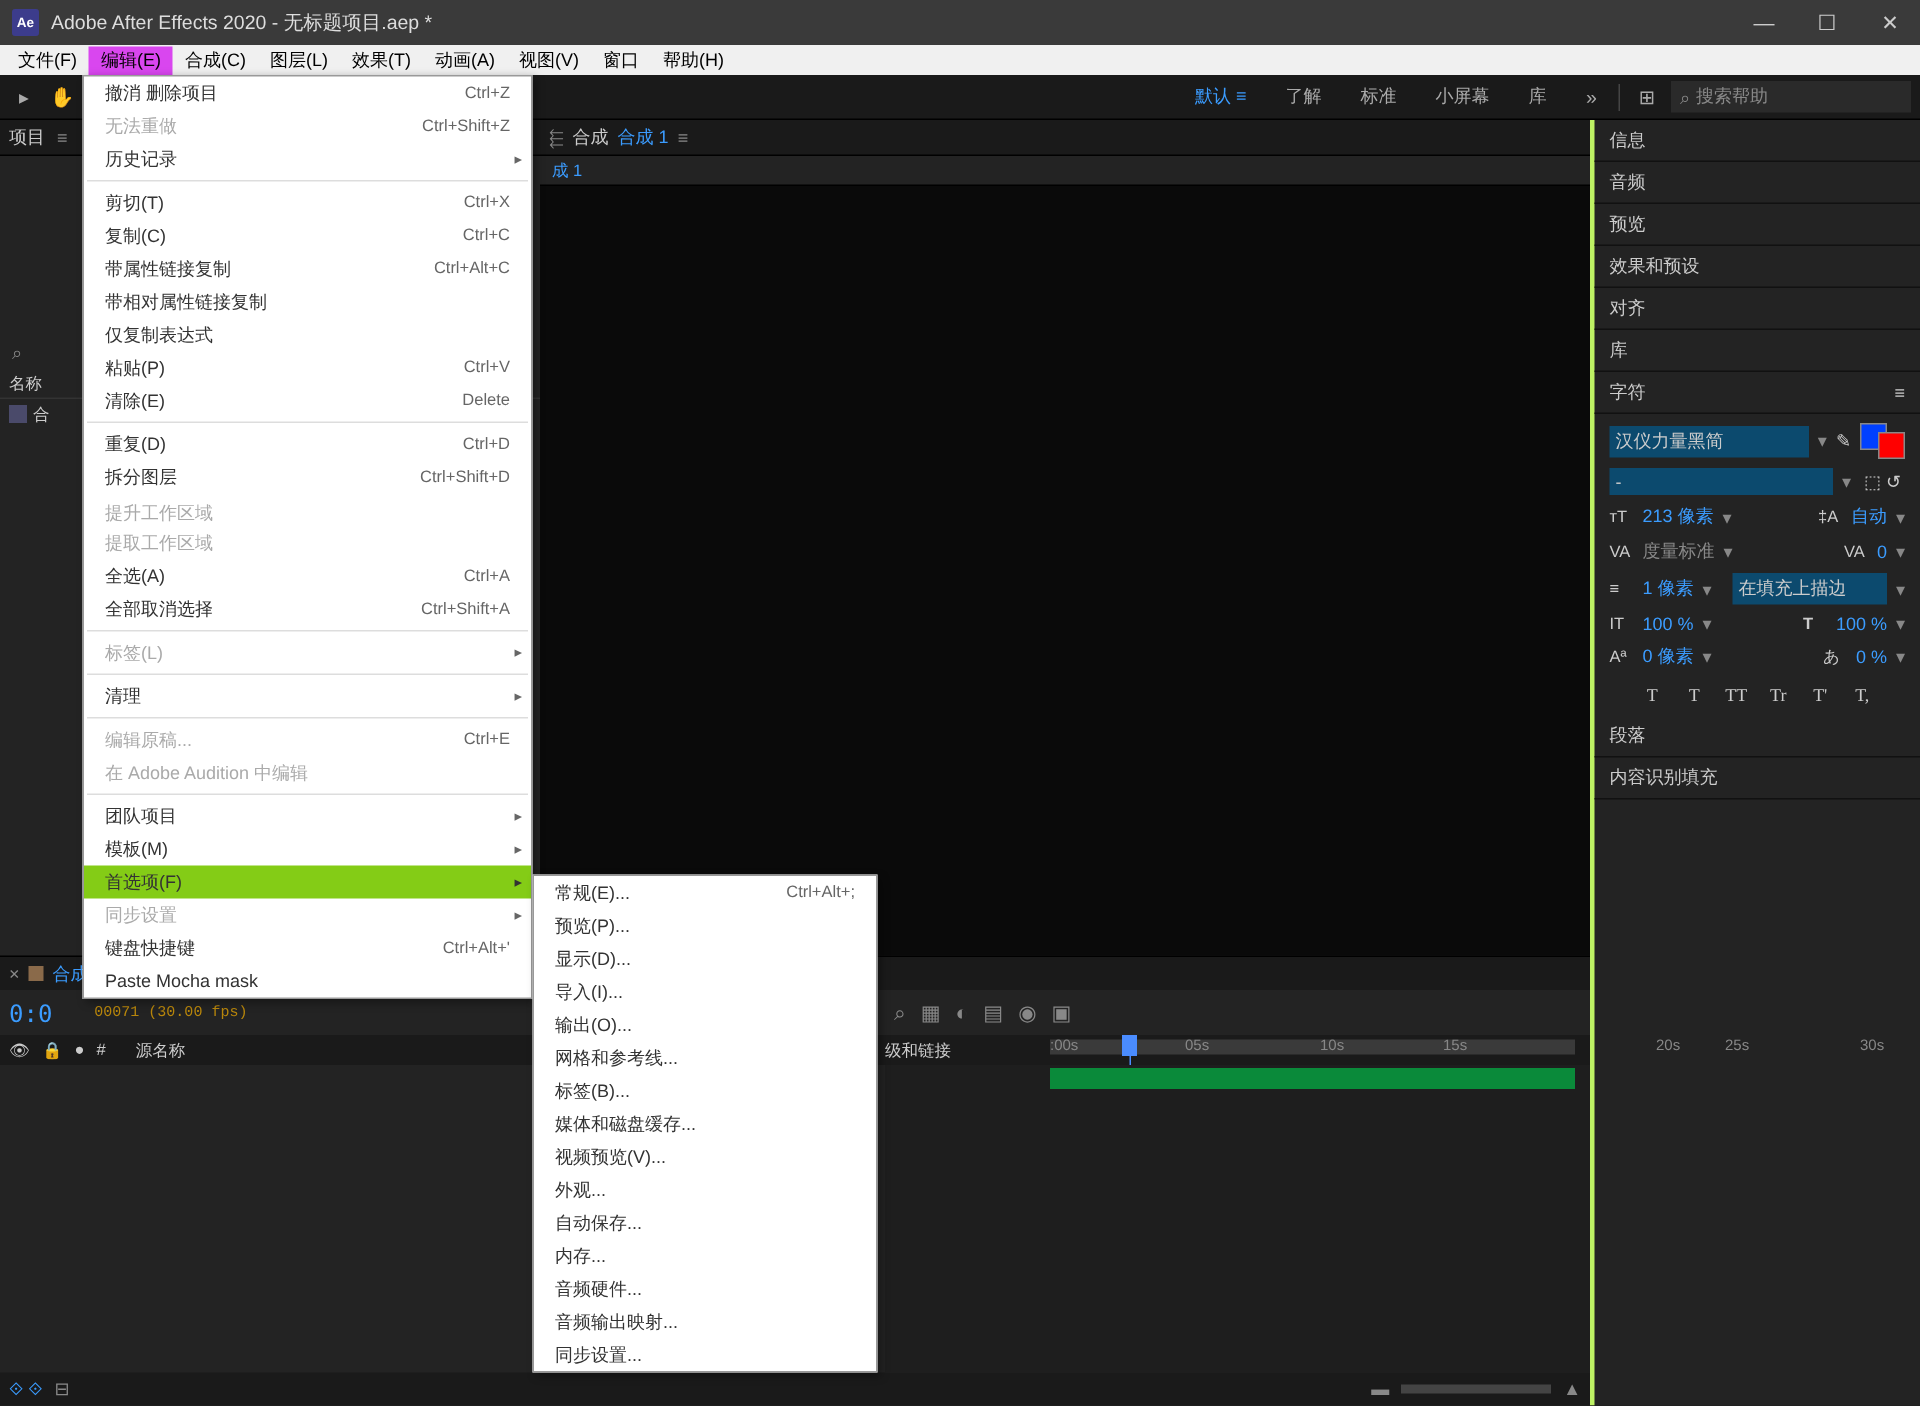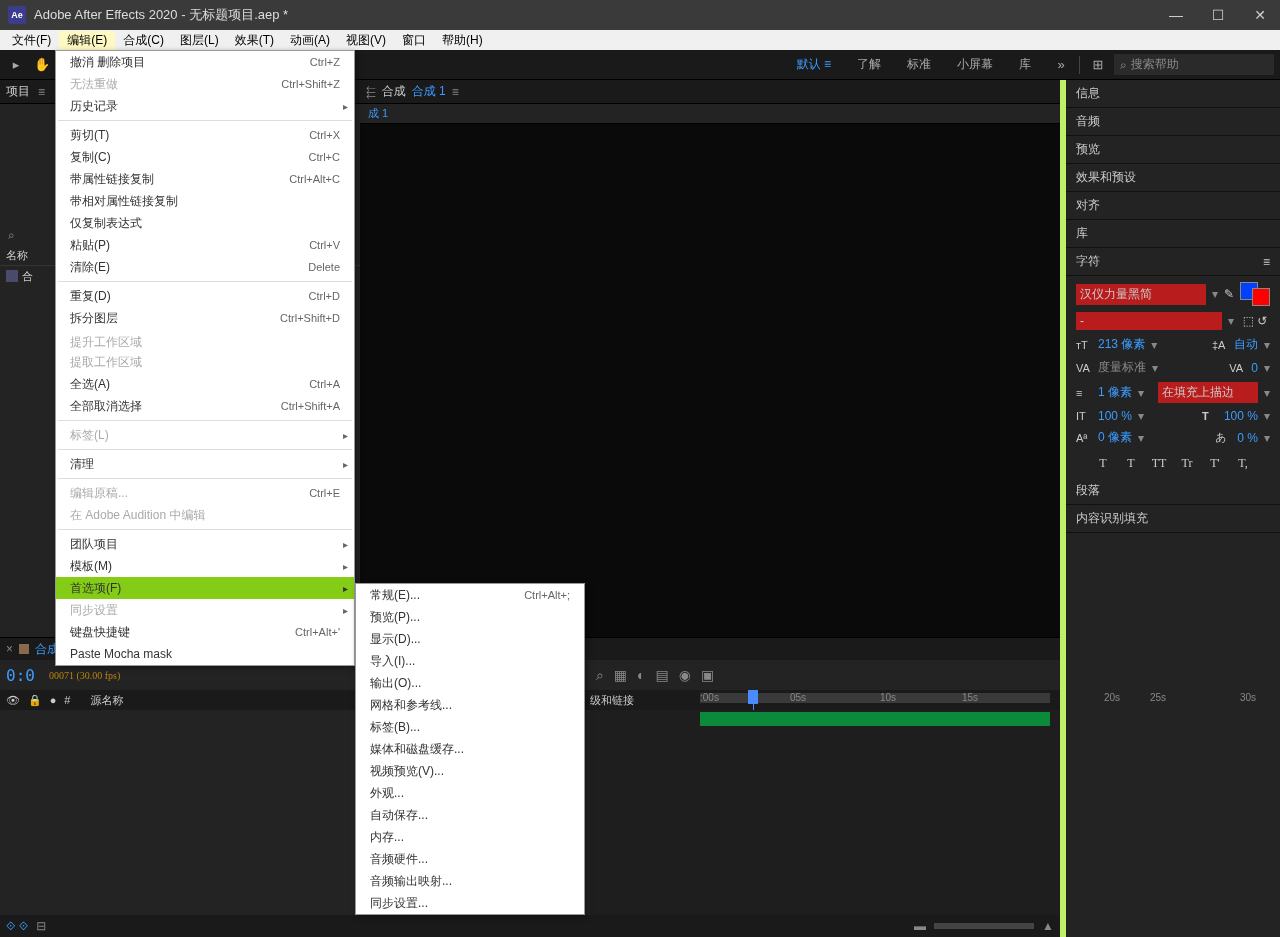--- a/index.html
+++ b/index.html
@@ -4,21 +4,21 @@
 <style>
 * { margin:0; padding:0; box-sizing:border-box; font-family:"Microsoft YaHei",Arial,sans-serif; }
 body { background:#1e1e1e; color:#ccc; font-size:12px; width:1280px; height:937px; overflow:hidden; position:relative; }
 .titlebar { height:30px; background:#3a3a3a; display:flex; align-items:center; padding:0 8px; color:#ddd; }
 .ae-logo { width:18px; height:18px; background:#3c3c8c; color:#fff; display:flex; align-items:center; justify-content:center; font-size:9px; font-weight:bold; border-radius:2px; margin-right:8px; }
 .titlebar-text { flex:1; font-size:13px; }
 .win-btns { display:flex; gap:18px; font-size:14px; color:#ccc; }
 .win-btn { width:24px; text-align:center; }
 .menubar { height:20px; background:#f0f0f0; display:flex; align-items:center; padding:0 4px; color:#000; font-size:12px; }
 .menu-item { padding:1px 8px; }
-.menu-item.active { background:#fef9c3; }
+.menu-item.active { background:#d946ef; }
 .toolbar { height:30px; background:#1a1a1a; display:flex; align-items:center; padding:0 6px; gap:6px; border-bottom:1px solid #000; }
 .tool-icon { width:20px; height:20px; display:flex; align-items:center; justify-content:center; color:#aaa; font-size:13px; }
 .tool-sep { width:1px; height:18px; background:#444; margin:0 2px; }
 .workspace-tabs { display:flex; gap:14px; margin-left:auto; padding-right:8px; }
 .ws-tab { color:#aaa; padding:2px 6px; font-size:12px; }
 .ws-tab.active { color:#3b9cff; }
 .ws-tab.active .hamb { color:#3b9cff; }
 .search-box { display:flex; align-items:center; background:#2a2a2a; padding:2px 6px; width:160px; color:#888; gap:4px; }
 
 .main { display:flex; height:calc(100% - 80px); }
@@ -32,38 +32,38 @@
 
 .center-col { flex:1; display:flex; flex-direction:column; background:#232323; }
 .comp-tabs { height:24px; background:#1a1a1a; display:flex; align-items:center; padding:0 6px; gap:6px; border-bottom:1px solid #000; }
 .comp-name-link { color:#3b9cff; }
 .breadcrumb { height:20px; display:flex; align-items:center; padding:0 8px; background:#232323; border-bottom:1px solid #000; }
 .bc-item { color:#3b9cff; font-size:11px; }
 .viewer { flex:1; background:#0a0a0a; }
 .viewer-toolbar { height:26px; background:#232323; display:flex; align-items:center; padding:0 6px; gap:8px; color:#aaa; font-size:11px; border-top:1px solid #000; }
 .vt-sel { background:#2a2a2a; padding:1px 4px; }
 
-.right-col { width:220px; background:#232323; display:flex; flex-direction:column; border-left:6px solid #bef264; }
+.right-col { width:220px; background:#232323; display:flex; flex-direction:column; border-left:3px solid #bef264; }
 .right-panel-hdr { height:28px; display:flex; align-items:center; padding:0 10px; color:#ccc; border-bottom:1px solid #111; font-size:12px; justify-content:space-between; }
 .char-body { padding:6px 10px; display:flex; flex-direction:column; gap:6px; }
 .char-row { display:flex; align-items:center; gap:6px; }
-.font-sel { flex:1; background:#b91c1c; padding:2px 4px; color:#ccc;}
+.font-sel { flex:1; background:#0c4a6e; padding:2px 4px; color:#ccc;}
 .color-swatch { display:flex; }
 .cs1 { width:18px; height:18px; background:#0040ff; border:1px solid #888; }
 .cs2 { width:18px; height:18px; background:#ff0000; border:1px solid #888; margin-left:-6px; margin-top:6px; }
 .num-blue { color:#3b9cff; }
 .char-icon { width:16px; color:#ccc; font-size:11px; }
 .style-btns { display:flex; gap:10px; justify-content:center; margin-top:4px; }
 .style-b { width:18px; text-align:center; color:#ccc; font-family:"Times New Roman",serif; }
 
 .timeline-area { position:absolute; left:0; right:220px; bottom:0; height:300px; background:#232323; border-top:1px solid #000; display:flex; flex-direction:column; }
 .tl-tabs { height:22px; background:#1a1a1a; display:flex; align-items:center; padding:0 6px; gap:6px; color:#ccc; }
 .tl-info { height:30px; display:flex; align-items:center; padding:0 6px; gap:10px; }
 .timecode { color:#3b9cff; font-size:16px; font-family:monospace; }
-.fps-text { color:#b8860b; font-size:10px; font-family:Liberation Serif, serif; margin-left:4px; }
+.fps-text { color:#b8860b; font-size:10px; font-family:Liberation Mono, monospace; margin-left:18px; }
 .tl-head-icons { display:flex; gap:10px; color:#888; font-size:14px; }
 .ruler-tick { position:absolute; top:2px; font-size:10px; color:#888; }
 .playhead { position:absolute; top:0; width:10px; height:14px; background:#4a8cff; left:48px; }
 .playhead-line { position:absolute; top:14px; width:1px; height:200px; background:#4a8cff; left:53px; }
 .tl-cols-hdr { height:20px; background:#1a1a1a; display:flex; align-items:center; padding:0 6px; color:#ccc; font-size:11px; gap:8px; }
 .tl-tracks { flex:1; background:#1e1e1e; position:relative; }
 .track-bar { position:absolute; top:2px; left:0; right:0; height:14px; background:#0a8a3a; }
 .tl-bottom { height:22px; background:#1a1a1a; display:flex; align-items:center; padding:0 6px; gap:8px; color:#888; }
 
 

